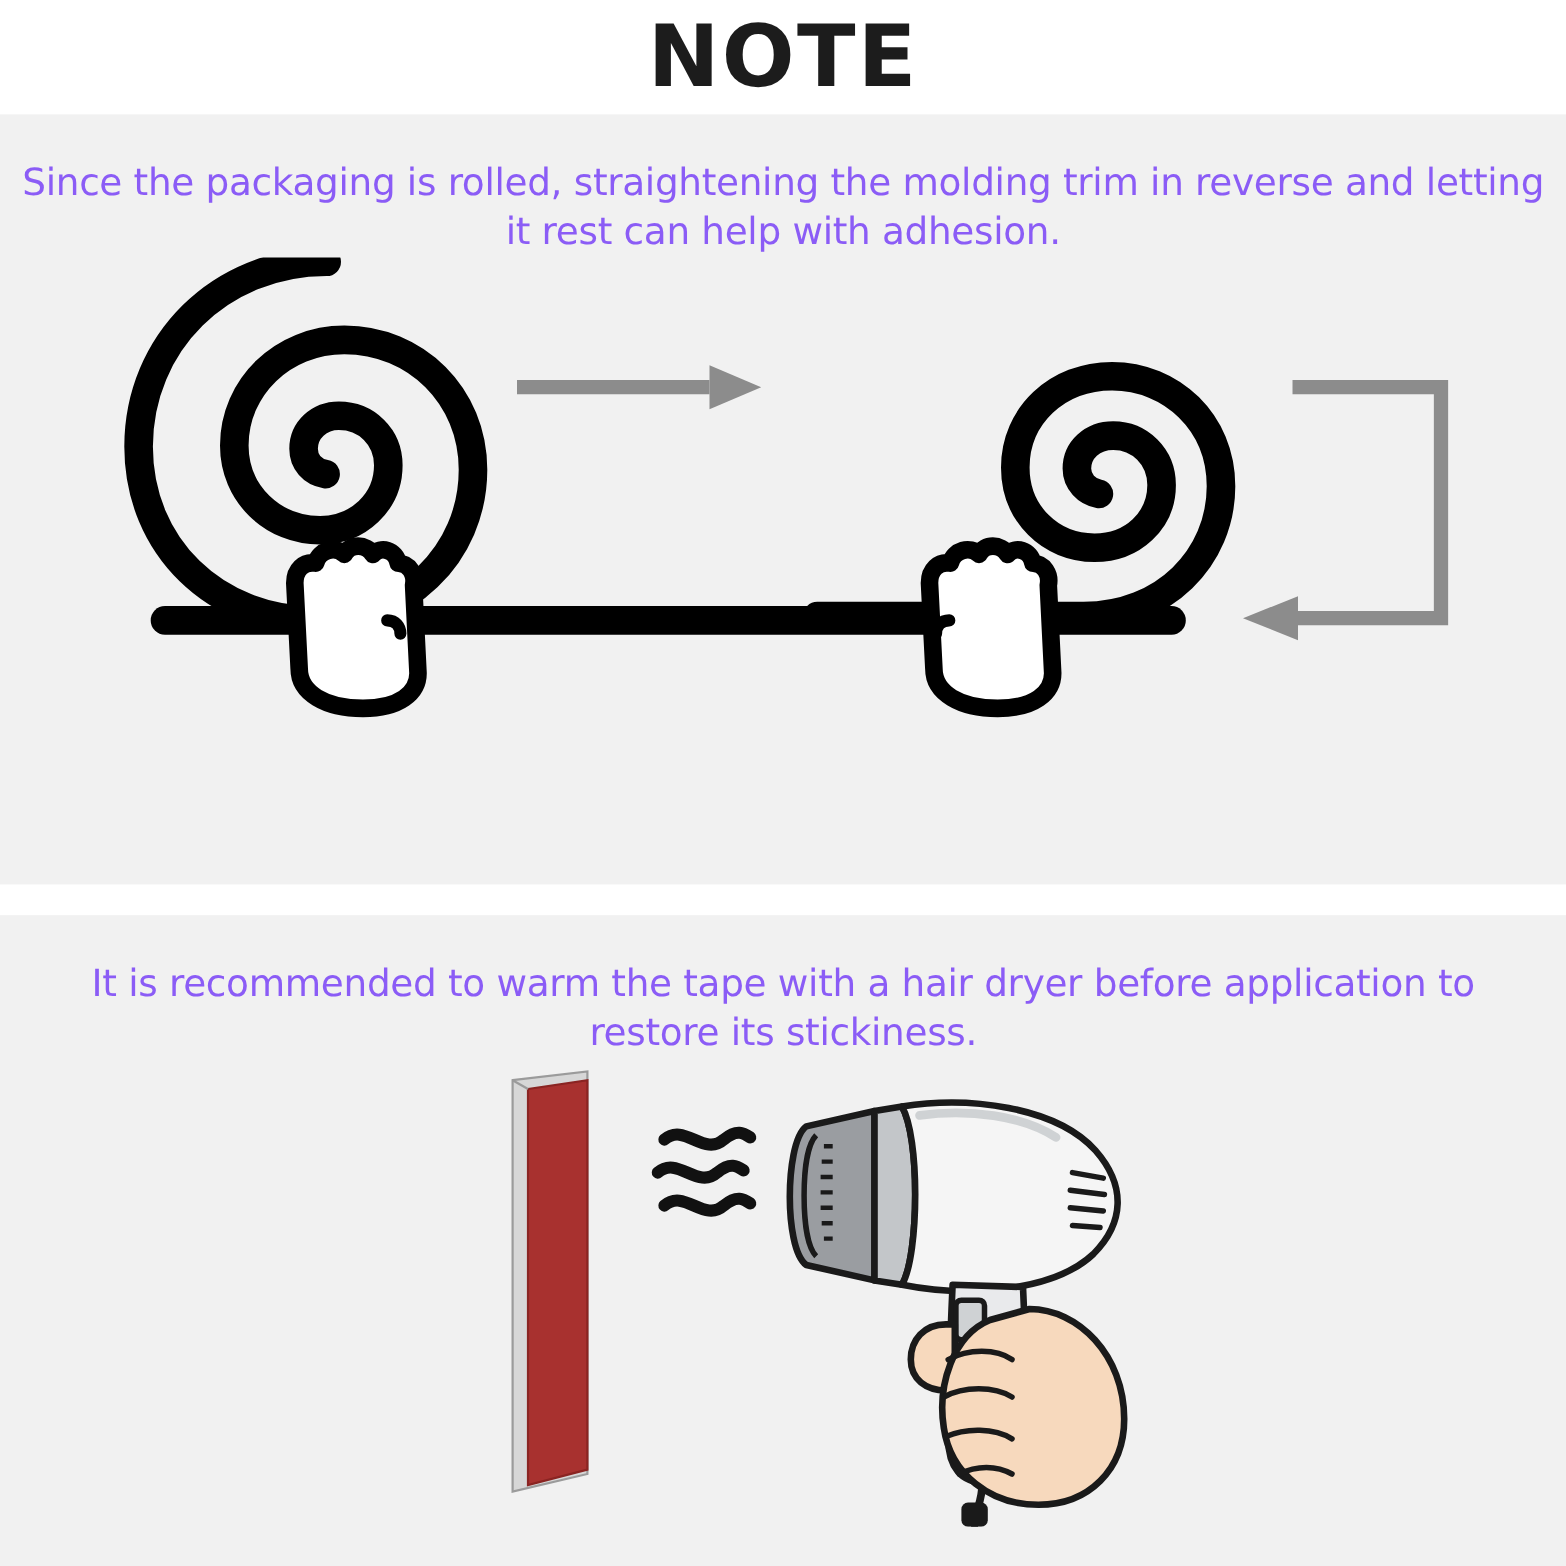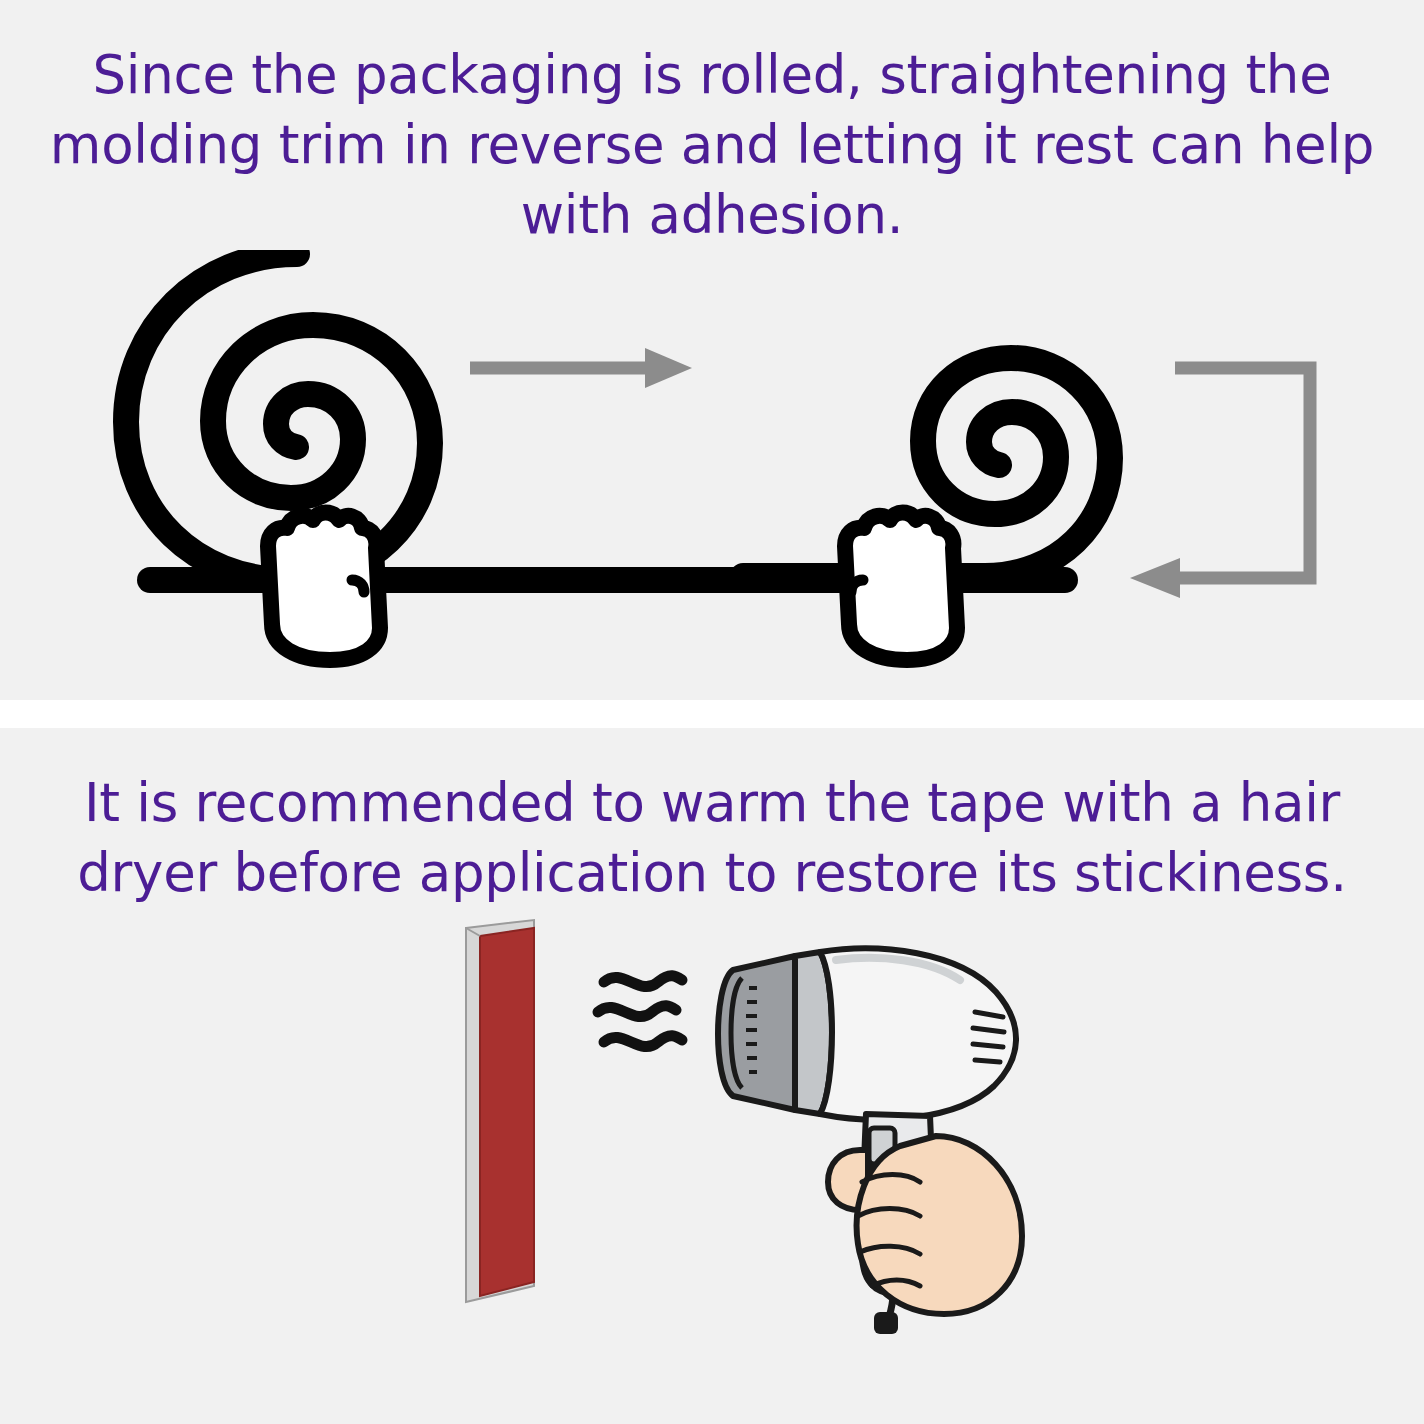--- a/index.html
+++ b/index.html
@@ -52,23 +52,23 @@
   .panel-gap {
     height: 28px;
     background: #ffffff;
   }
   .panel-note-2 {
     flex: 1 1 auto;
   }
 
   .panel-text {
     text-align: center;
-    font-size: 53px;
+    font-size: 34px;
     line-height: 1.32;
-    color: #4c1d95;
+    color: #8b5cf6;
     padding: 40px 20px 0 20px;
     font-family: "DejaVu Sans", sans-serif;
     letter-spacing: -0.3px;
   }
   .panel-note-2 .panel-text {
   }
 
   .figure-1 {
     position: relative;
     width: 1424px;
@@ -92,20 +92,23 @@
     position: absolute;
     left: 0;
     top: 0;
   }
 </style>
 </head>
 <body>
 
 <div class="page">
 
+  <div class="title-bar">
+    <div class="title">NOTE</div>
+  </div>
 
   <div class="panel panel-note-1">
     <div class="panel-text">Since the packaging is rolled, straightening the molding trim in reverse and letting it rest can help with adhesion.</div>
 
     <div class="figure-1">
       <svg class="fig1-svg" width="1424" height="500" viewBox="0 0 1424 500" xmlns="http://www.w3.org/2000/svg">
 
         <g>
           <path d="M297 4 C 200 4 126 78 126 172 C 126 263 196 330 287 330 C 368 330 430 270 430 193 C 430 126 378 75 313 75 C 257 75 213 118 213 171 C 213 215 248 248 291 248 C 326 248 353 222 353 189 C 353 163 333 144 308 144 C 290 144 276 157 276 174 C 276 186 284 195 296 197" fill="none" stroke="#000000" stroke-width="26" stroke-linecap="round"></path>
         </g>

